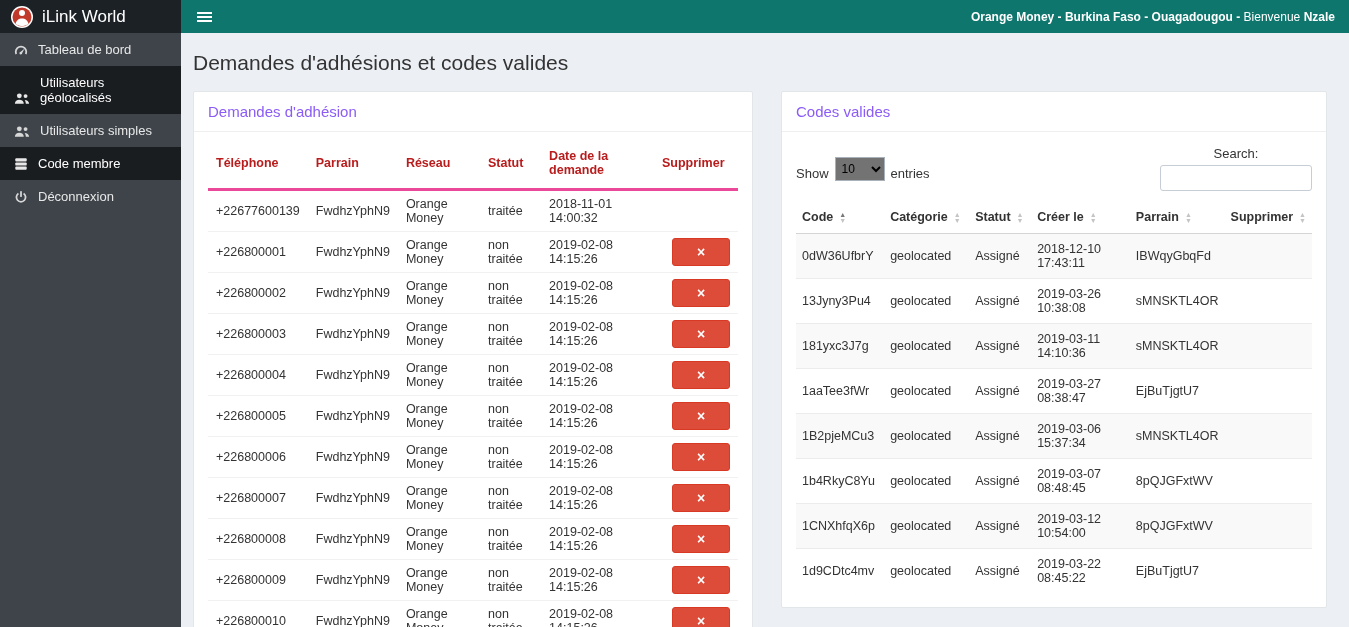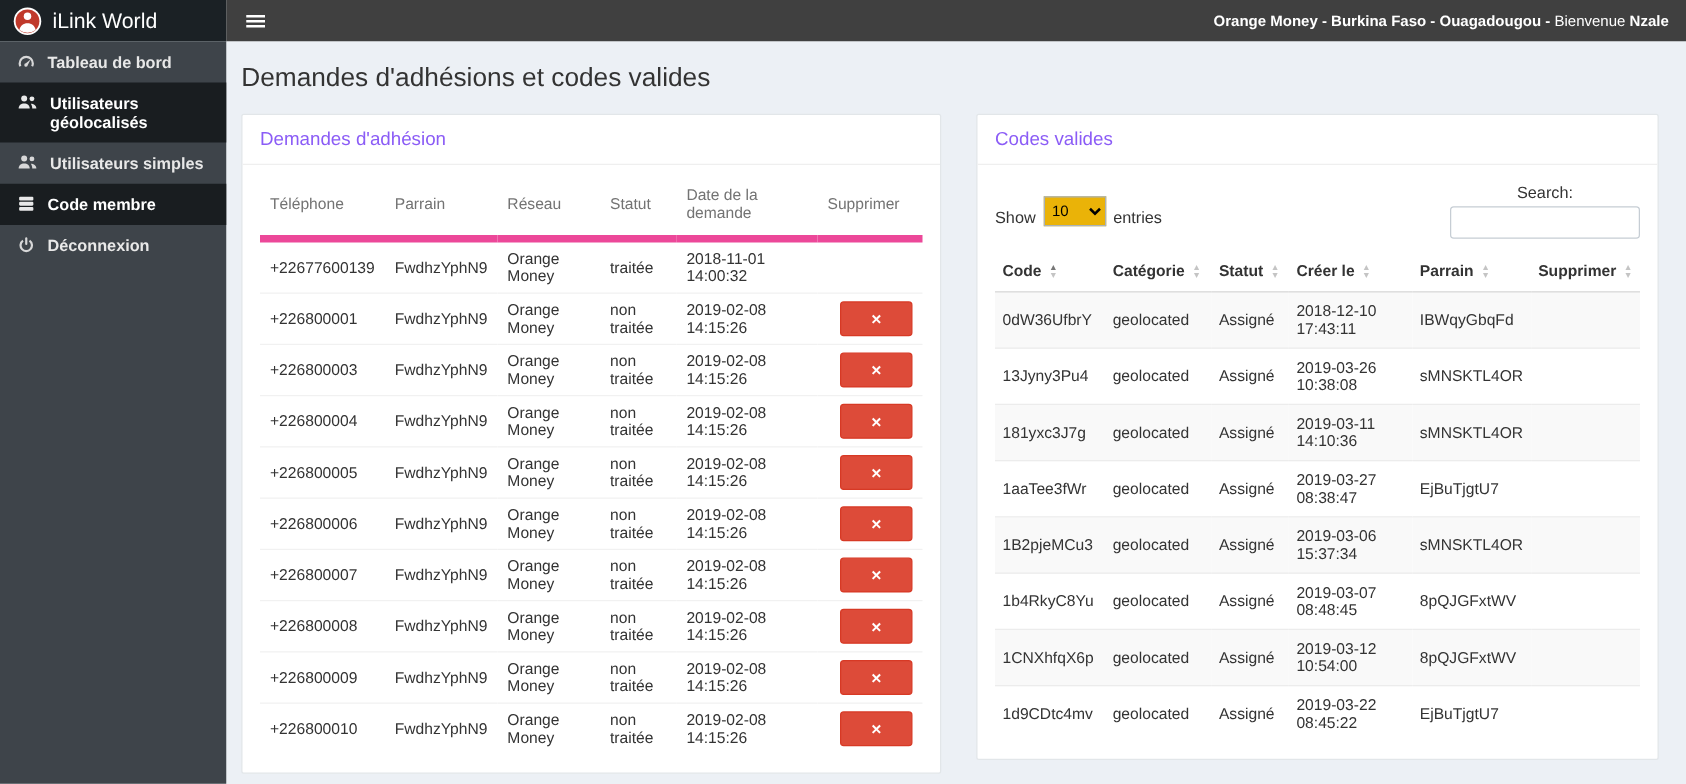--- a/index.html
+++ b/index.html
@@ -3,57 +3,57 @@
 <meta charset="utf-8">
 <style>
   * { box-sizing: border-box; margin: 0; padding: 0; }
   html,body { width:1349px; height:627px; overflow:hidden; }
   body { font-family:"Liberation Sans", sans-serif; background:#ecf0f5; color:#333; }
 
   
   .topbar { display:flex; height:33px; width:100%; }
   .brand { width:181px; min-width:181px; background:#1b2125; color:#fff; display:flex; align-items:center; gap:8px; padding:0 10px; font-size:17px; font-weight:normal; }
   .brand svg { display:block; }
-  .navbar { flex:1; background:#404040; display:flex; align-items:center; justify-content:space-between; padding:1px 14px; }
+  .navbar { flex:1; background:#0f766e; display:flex; align-items:center; justify-content:space-between; padding:1px 14px; }
   .hamburger { cursor:pointer; display:inline-block; padding:4px 2px; }
   .hamburger span { display:block; width:15px; height:2px; background:#fff; margin:2px 0; }
   .nav-right { color:#fff; font-size:12px; font-weight:bold; }
   .nav-right .welcome { font-weight:normal; }
 
   
   .sidebar { position:absolute; top:33px; left:0; bottom:0; width:181px; background:#3e444a; }
-  .side-item { display:flex; align-items:flex-start; gap:10px; padding:9px 14px; color:#e8e8e8; font-size:13px; cursor:pointer;font-weight:bold; }
+  .side-item { display:flex; align-items:flex-end; gap:10px; padding:9px 14px; color:#e8e8e8; font-size:13px; cursor:pointer; }
   .side-item svg { flex:0 0 auto; opacity:.9; }
   .side-item.active { background:#191d20; color:#fff; }
 
   
   .main { margin-left:181px; padding:10px 22px 0 12px; }
   .page-title { font-size:21px; font-weight:normal; color:#333; margin:8px 0 16px 0; }
   .panels { display:flex; gap:28px; align-items:flex-start; }
   .panel { background:#fff; border:1px solid #e2e6e9; border-radius:2px; }
   .panel-header { padding:11px 14px; font-size:15px; color:#8b5cf6; border-bottom:1px solid #efefef; }
   .panel-body { padding:6px 14px 14px 14px; }
   .panel-left { width:560px; }
   .panel-right { width:546px; }
 
   
   table { border-collapse:collapse; width:100%; }
   .demandes-table { font-size:12.5px; }
-  .demandes-table th { text-align:left; font-weight:normal; padding:11px 8px; border-bottom:6px solid #ec4899; color:#737373; }
+  .demandes-table th { text-align:left; font-weight:bold; padding:11px 8px; border-bottom:3px solid #ec4899; color:#b91c1c; }
   .demandes-table td { padding:6px 8px; border-top:1px solid #f1f1f1; height:41px; vertical-align:middle; }
   .demandes-table tr:first-child td { border-top:none; }
   .demandes-table th:nth-child(1){width:96px} .demandes-table th:nth-child(2){width:85px}
   .demandes-table th:nth-child(3){width:93px} .demandes-table th:nth-child(4){width:66px}
   .demandes-table th:nth-child(5){width:134px} 
   .btn-delete { display:block; margin:0 auto 0 10px; width:58px; height:28px; background:#dd4b39; border:1px solid #d73925; border-radius:3px; color:#fff; font-size:14px; font-weight:bold; cursor:pointer; line-height:1; }
 
   
   .dt-controls { display:flex; justify-content:space-between; align-items:center; padding:8px 0 10px 0; font-size:13px; }
   .dt-length { display:flex; align-items:flex-end; gap:6px; }
-  .dt-length select { height:24px; border:1px solid #a9b2ba; background:#eab308; font-size:12px; padding:0 2px; min-width:50px; }
+  .dt-length select { height:24px; border:1px solid #a9b2ba; background:#737373; font-size:12px; padding:0 2px; min-width:50px; }
   .dt-search { display:flex; align-items:center; gap:4px;flex-direction:column; }
   .dt-search input { height:26px; width:152px; border:1px solid #c6cdd4; border-radius:3px; padding:0 6px; font-size:13px; }
 
   .codes-table { font-size:12.5px; }
   .codes-table th { text-align:left; font-weight:bold; padding:9px 6px; border-bottom:1px solid #d5d5d5; color:#333; cursor:pointer; white-space:nowrap; }
   .codes-table td { padding:8px 6px; border-top:1px solid #ececec; }
   .codes-table tbody tr:nth-child(odd) { background:#f9f9f9; }
   .codes-table th:nth-child(1){width:92px} .codes-table th:nth-child(2){width:88px}
   .codes-table th:nth-child(3){width:64px} .codes-table th:nth-child(4){width:132px}
   .codes-table th:nth-child(5){width:84px}
@@ -155,20 +155,30 @@
     <td>FwdhzYphN9</td>
     <td>Orange Money</td>
     <td>traitée</td>
     <td>2018-11-01 14:00:32</td>
     <td>
       
     </td>
   </tr>
               <tr>
     <td>+226800001</td>
+    <td>FwdhzYphN9</td>
+    <td>Orange Money</td>
+    <td>non traitée</td>
+    <td>2019-02-08 14:15:26</td>
+    <td>
+      <button class="btn-delete"><span>×</span></button>
+    </td>
+  </tr>
+              <tr>
+    <td>+226800002</td>
     <td>FwdhzYphN9</td>
     <td>Orange Money</td>
     <td>non traitée</td>
     <td>2019-02-08 14:15:26</td>
     <td>
       <button class="btn-delete"><span>×</span></button>
     </td>
   </tr>
               <tr>
     <td>+226800003</td>

